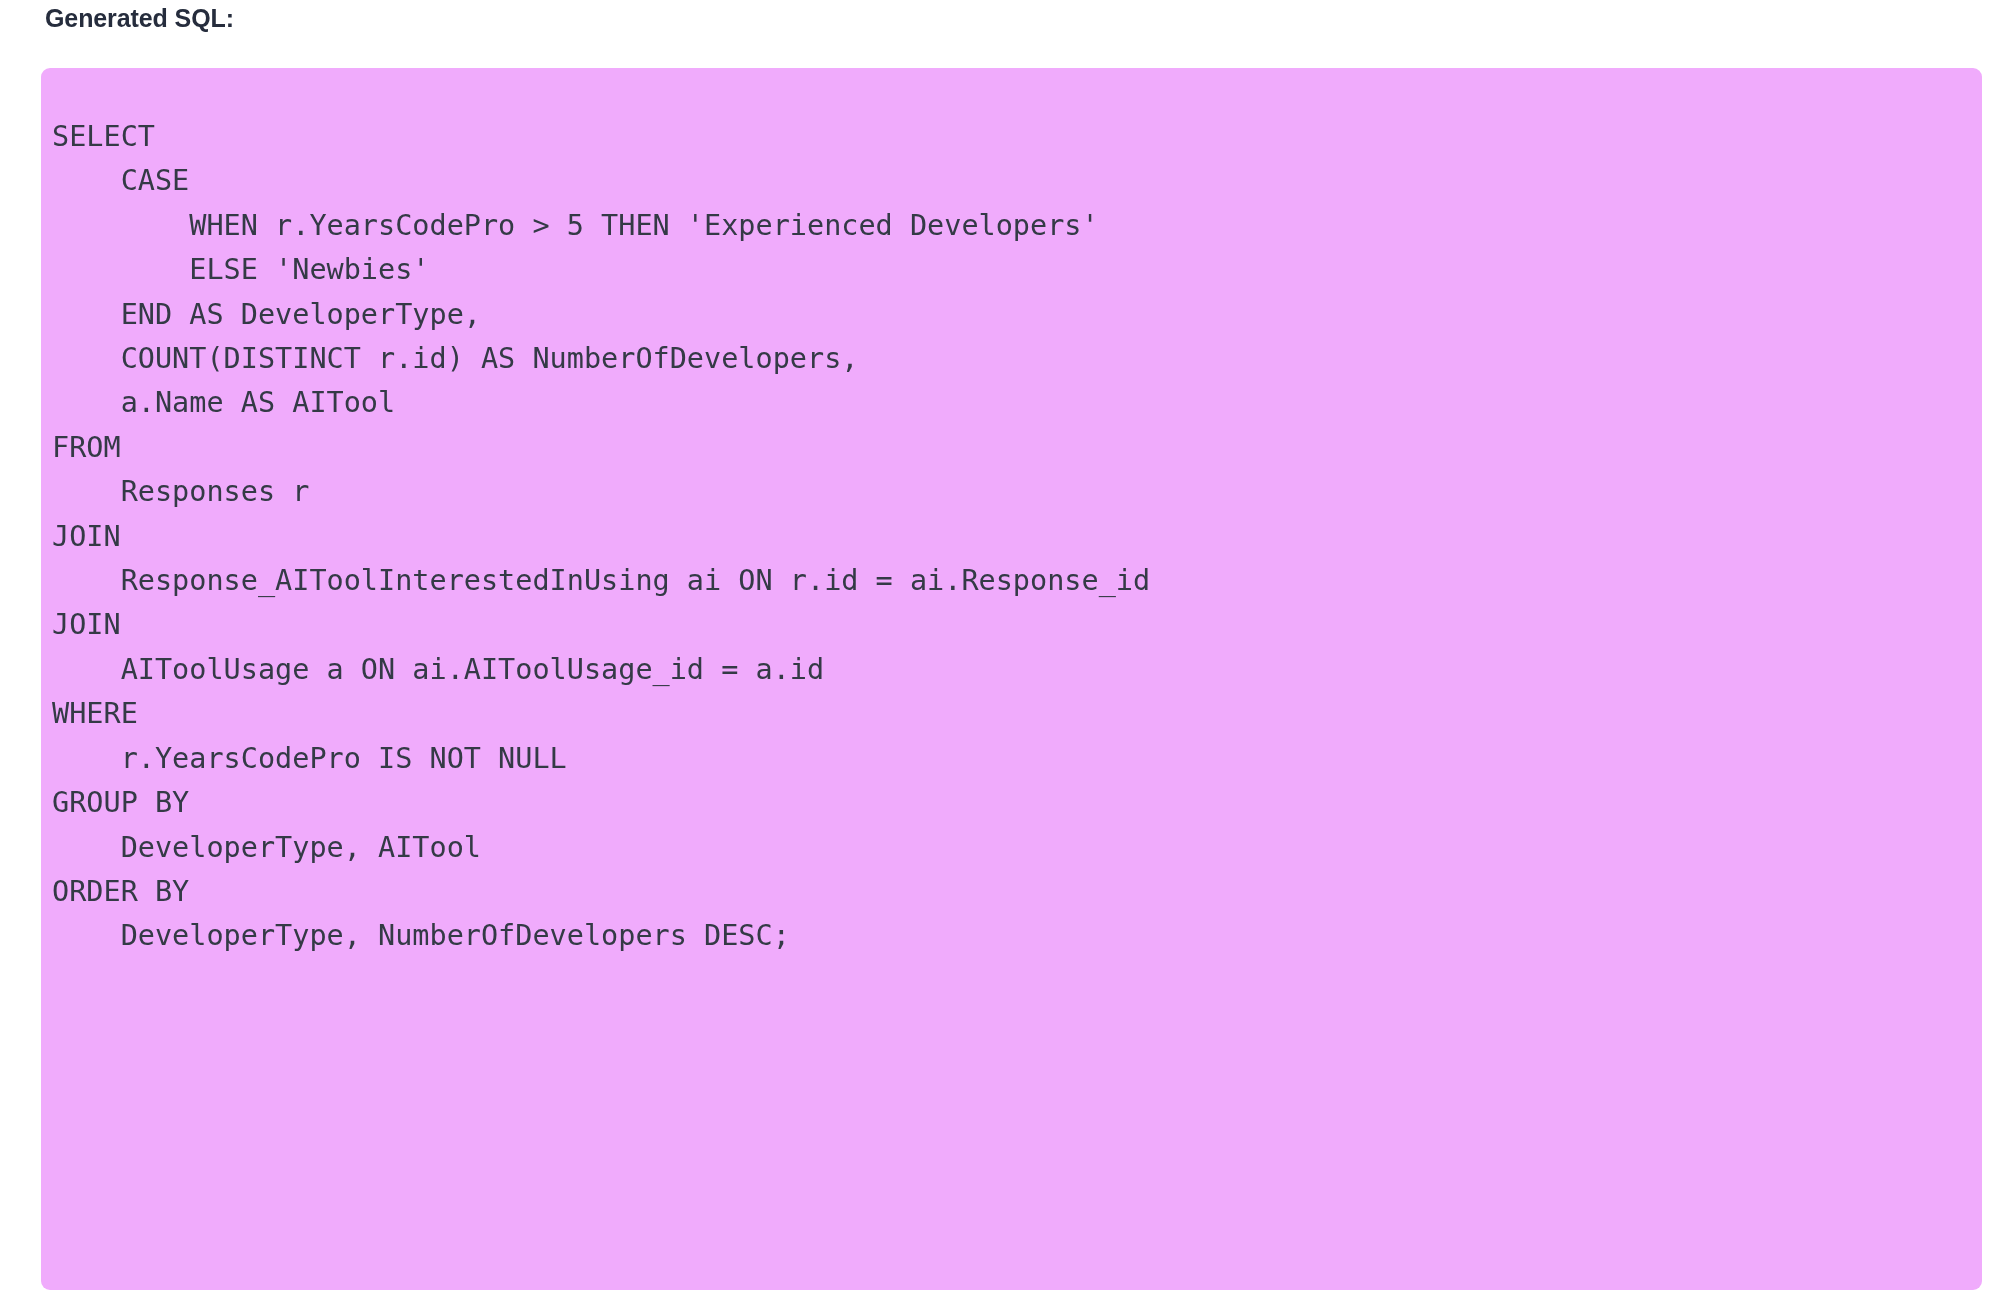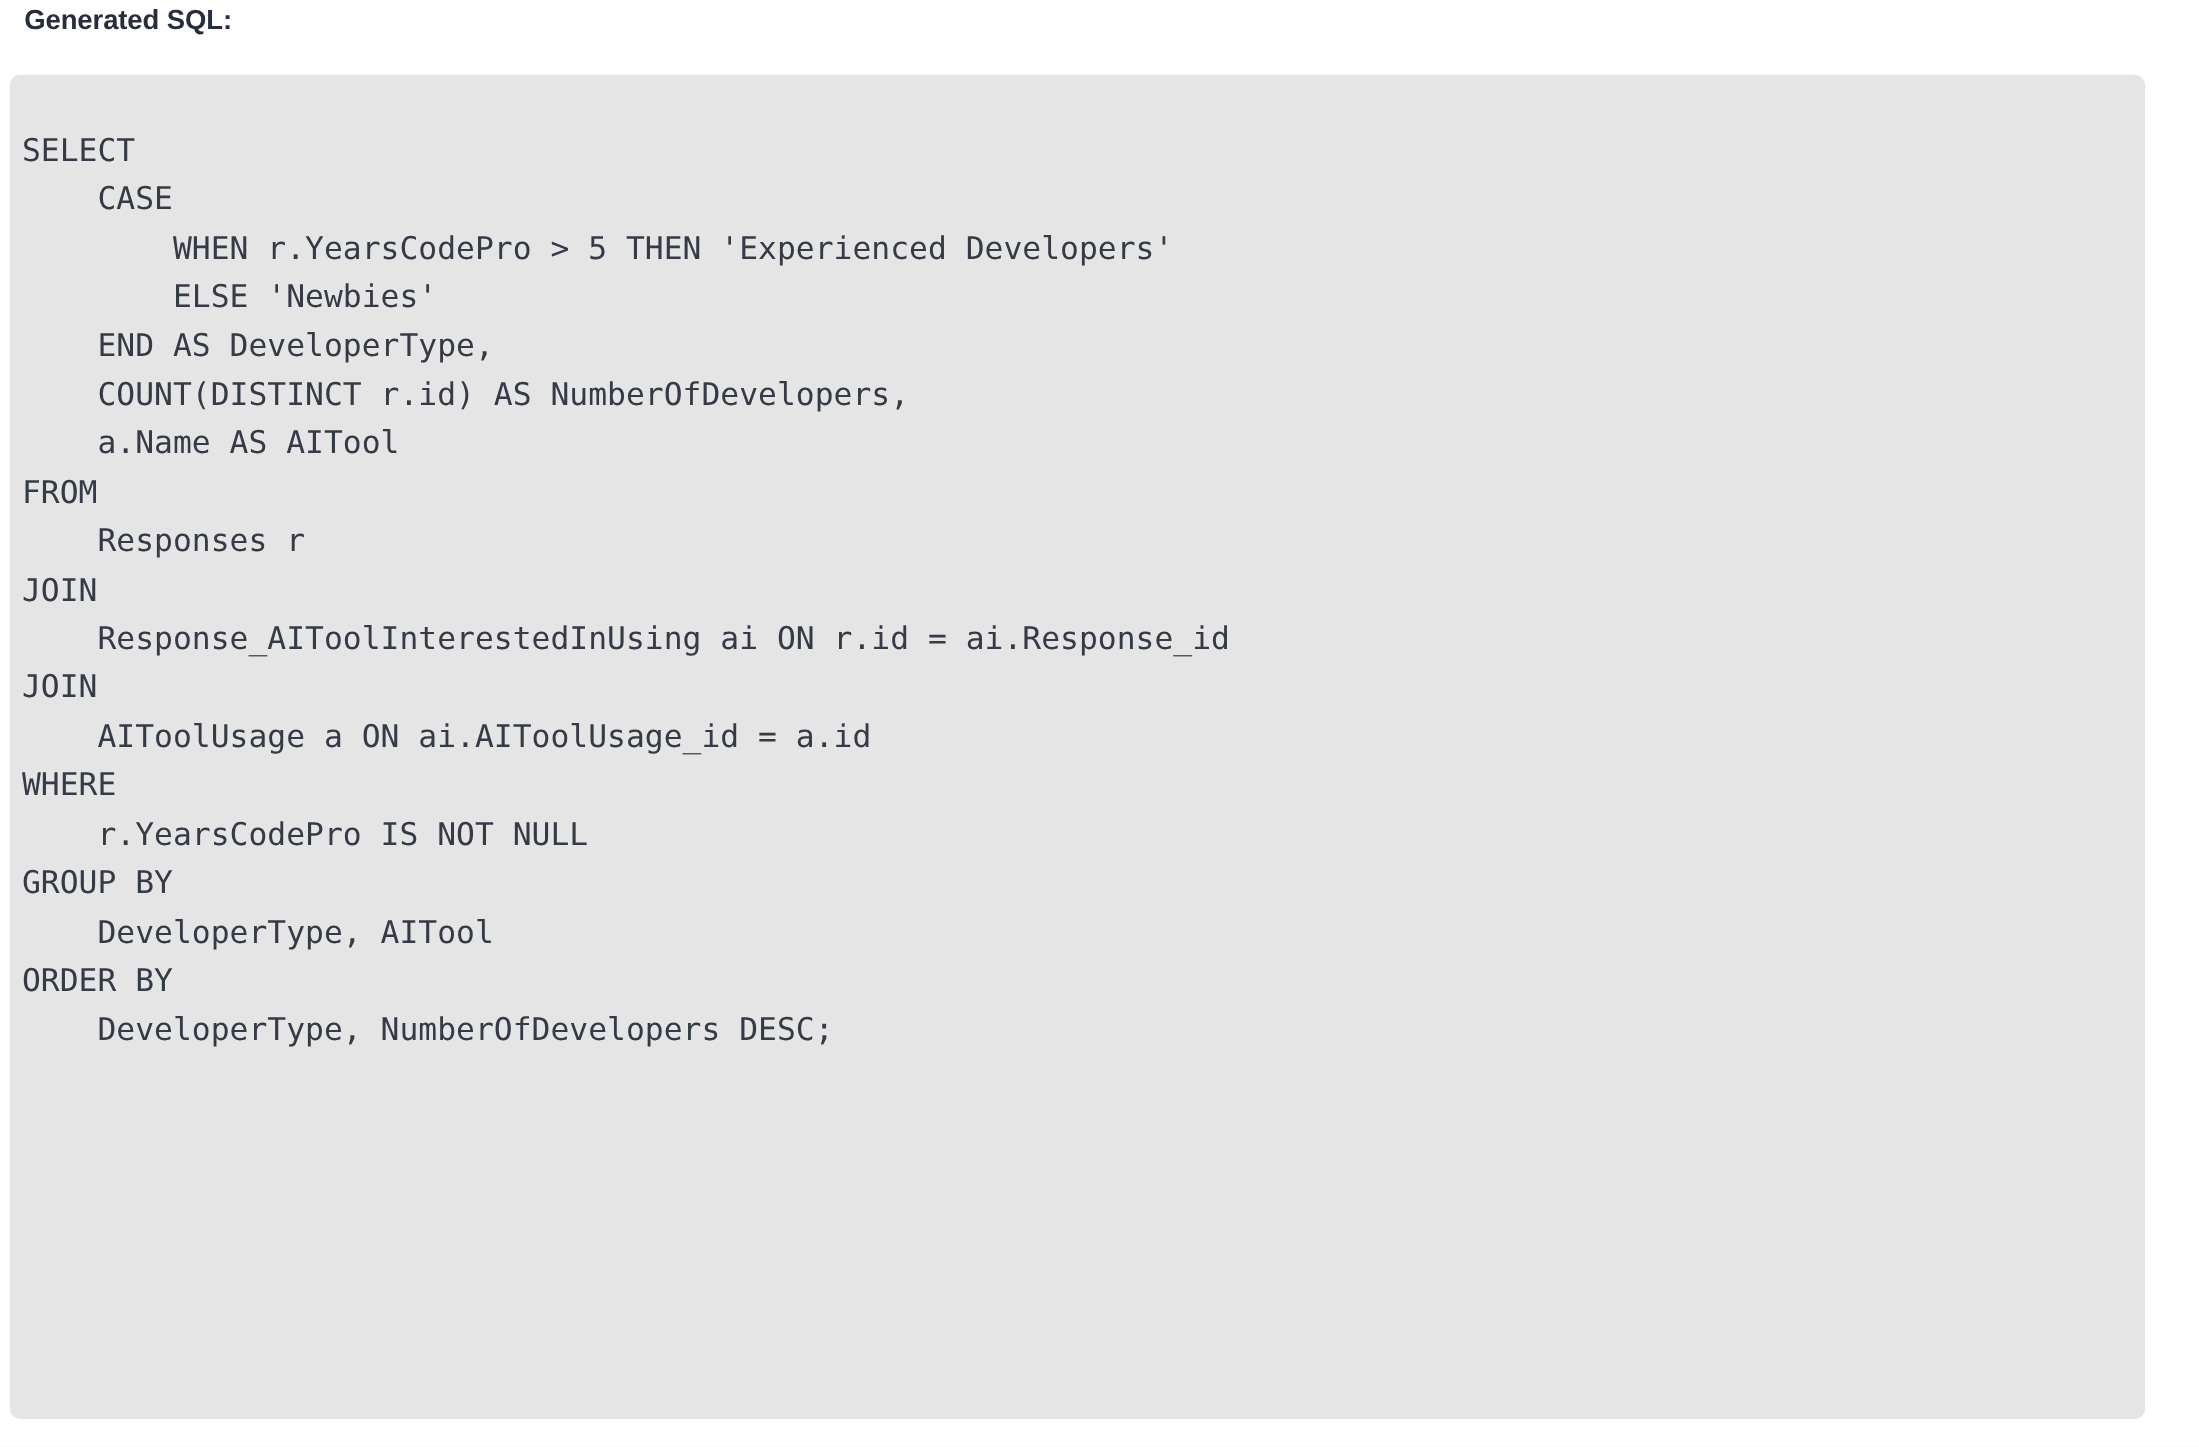--- a/index.html
+++ b/index.html
@@ -19,37 +19,37 @@
 
   .page {
     position: relative;
     width: 1999px;
     height: 1315px;
     background: #ffffff;
   }
 
   .sql-heading {
     position: absolute;
-    left: 22px;
+    left: 45px;
     top: 2px;
     font-family: "Liberation Sans", sans-serif;
     font-size: 25px;
     font-weight: bold;
     color: #262d3d;
     letter-spacing: -0.1px;
     line-height: 32px;
   }
 
   .code-block {
     position: absolute;
-    left: 9px;
+    left: 41px;
     top: 68px;
     width: 1941px;
     height: 1222px;
-    background: #e5e5e5;
+    background: #f0abfc;
     border-radius: 9px;
     overflow: hidden;
   }
 
   .code-inner {
     position: absolute;
     left: 11px;
     top: 47px;
     right: 0;
   }

